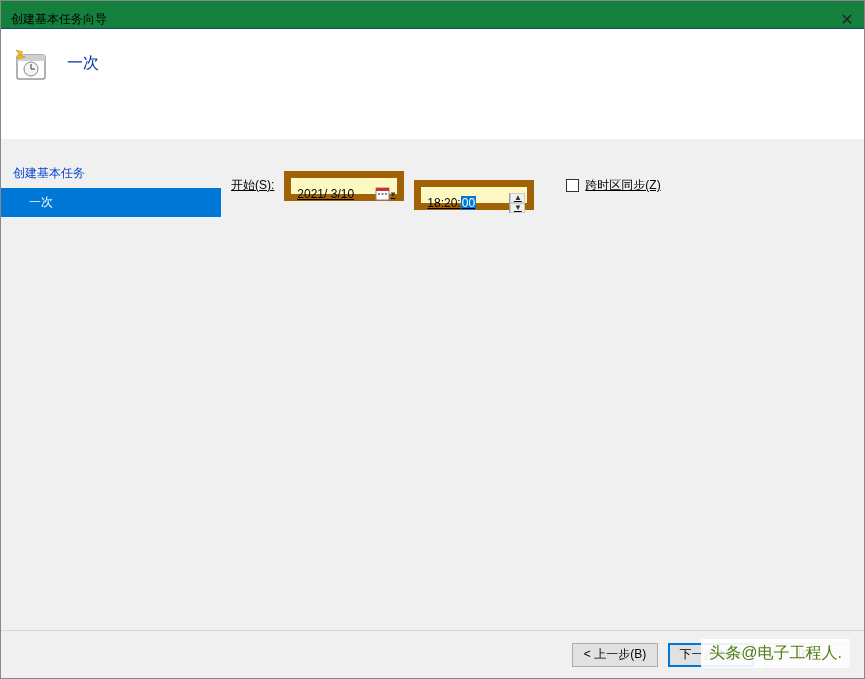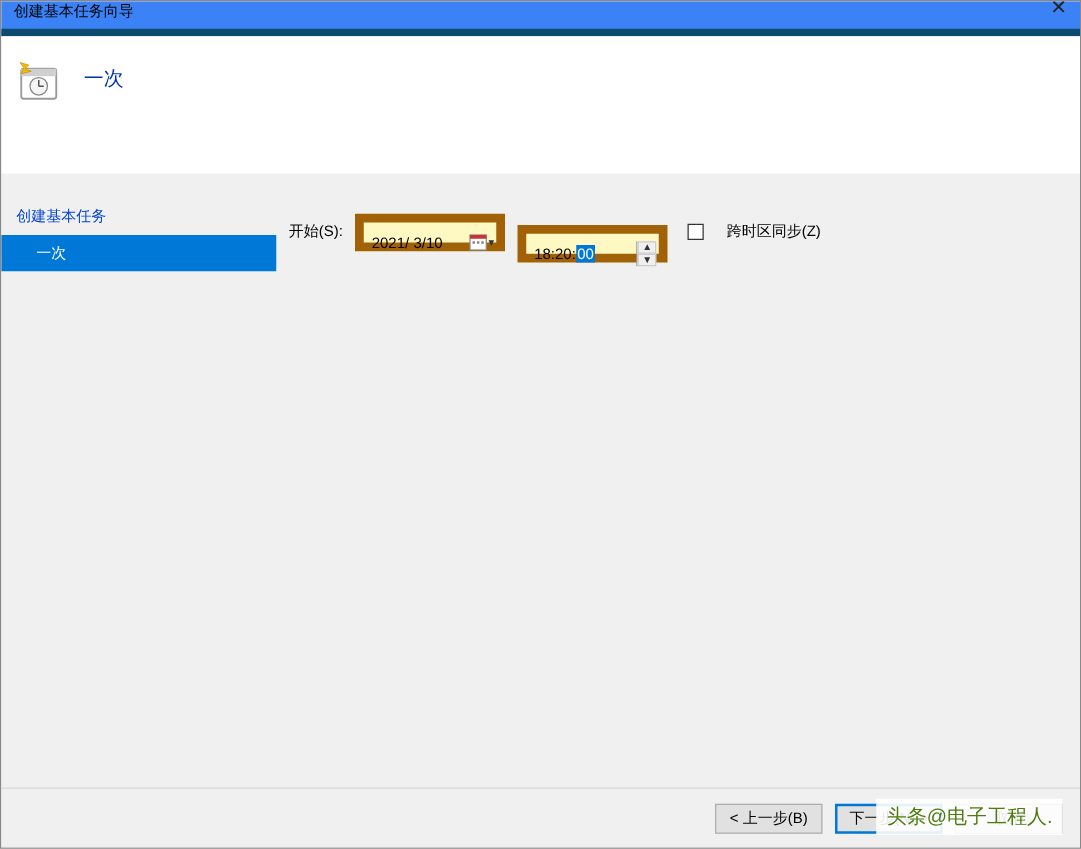--- a/index.html
+++ b/index.html
@@ -7,27 +7,27 @@
       font-family: "Microsoft YaHei", "Segoe UI", sans-serif;
       font-size: 12px;
       background: #f0f0f0;
       width: 865px;
       height: 679px;
       overflow: hidden;
       position: relative;
       border: 1px solid #888;
     }
     .titlebar {
-      background: #3b82f6;
+      background: #15803d;
       height: 28px;
       display: flex;
-      align-items: flex-start;
+      align-items: flex-end;
       justify-content: space-between;
       padding: 0 10px;
-      border-bottom: 6px solid #0c4a6e;
+      border-bottom: 1px solid #0c4a6e;
     }
     .close-btn {
       width: 14px; height: 14px;
       font-size: 16px;
       text-align: center;
       line-height: 12px;
       cursor: pointer;
       color: #222;
     }
     .header-area {
@@ -68,20 +68,21 @@
     }
     .sidebar-item.child { padding-left: 28px; }
     .content {
       flex: 1;
       padding: 22px 10px;
     }
     .form-row {
       display: flex;
       align-items: center;
       gap: 10px;
+      text-decoration: underline;
     }
     .form-label { font-size: 12px; }
     .date-field, .time-field {
       background: #fef9c3;
       border: 7px solid #a16207;
       height: 22px;
       display: flex;
       align-items: center;
       padding: 16px 2px 0 6px;
       font-size: 12px;
@@ -111,22 +112,22 @@
       font-size: 8px;
       color: #333;
       background: #f0f0f0;
       border: 1px solid #ccc;
       line-height: 1;
       cursor: pointer;
     }
     .checkbox-wrap {
       display: flex;
       align-items: center;
-      gap: 18px;
-      margin-left: 6px;
+      gap: 6px;
+      margin-left: 22px;
     }
     .checkbox {
       width: 13px; height: 13px;
       border: 1px solid #333;
       background: #fff;
     }
     .footer {
       position: absolute;
       bottom: 0; left: 0; right: 0;
       height: 48px;

